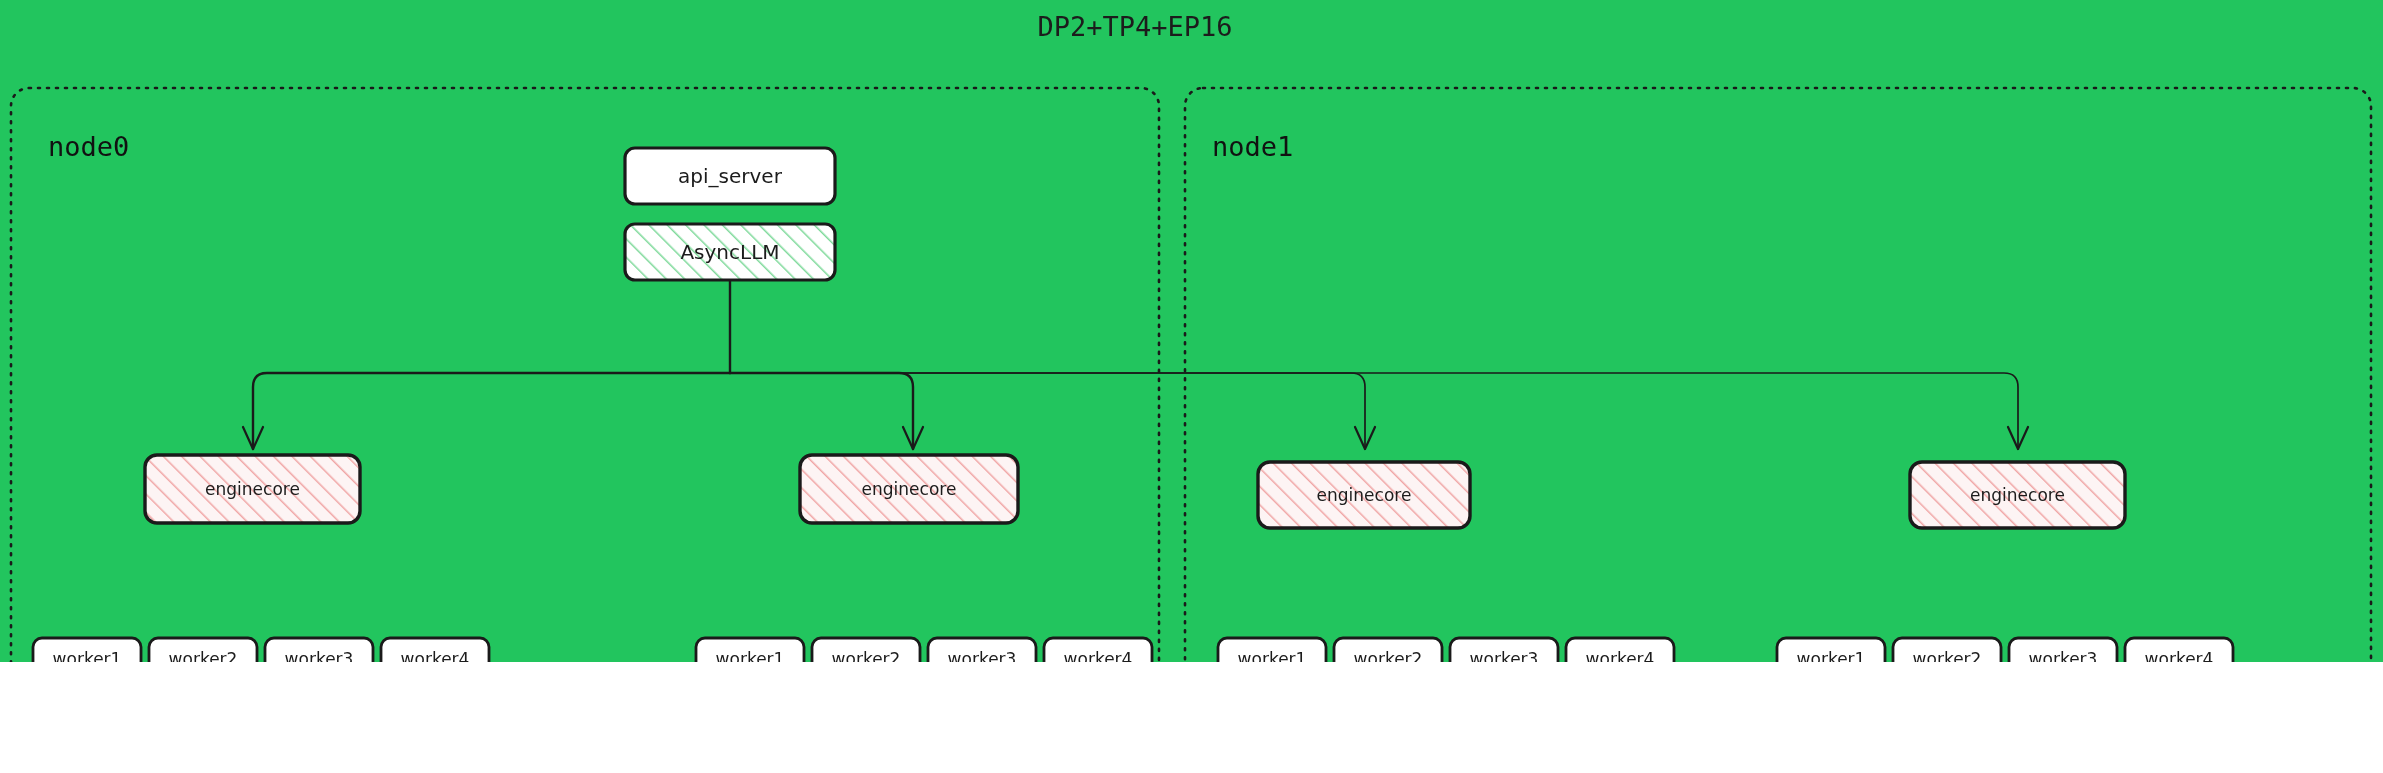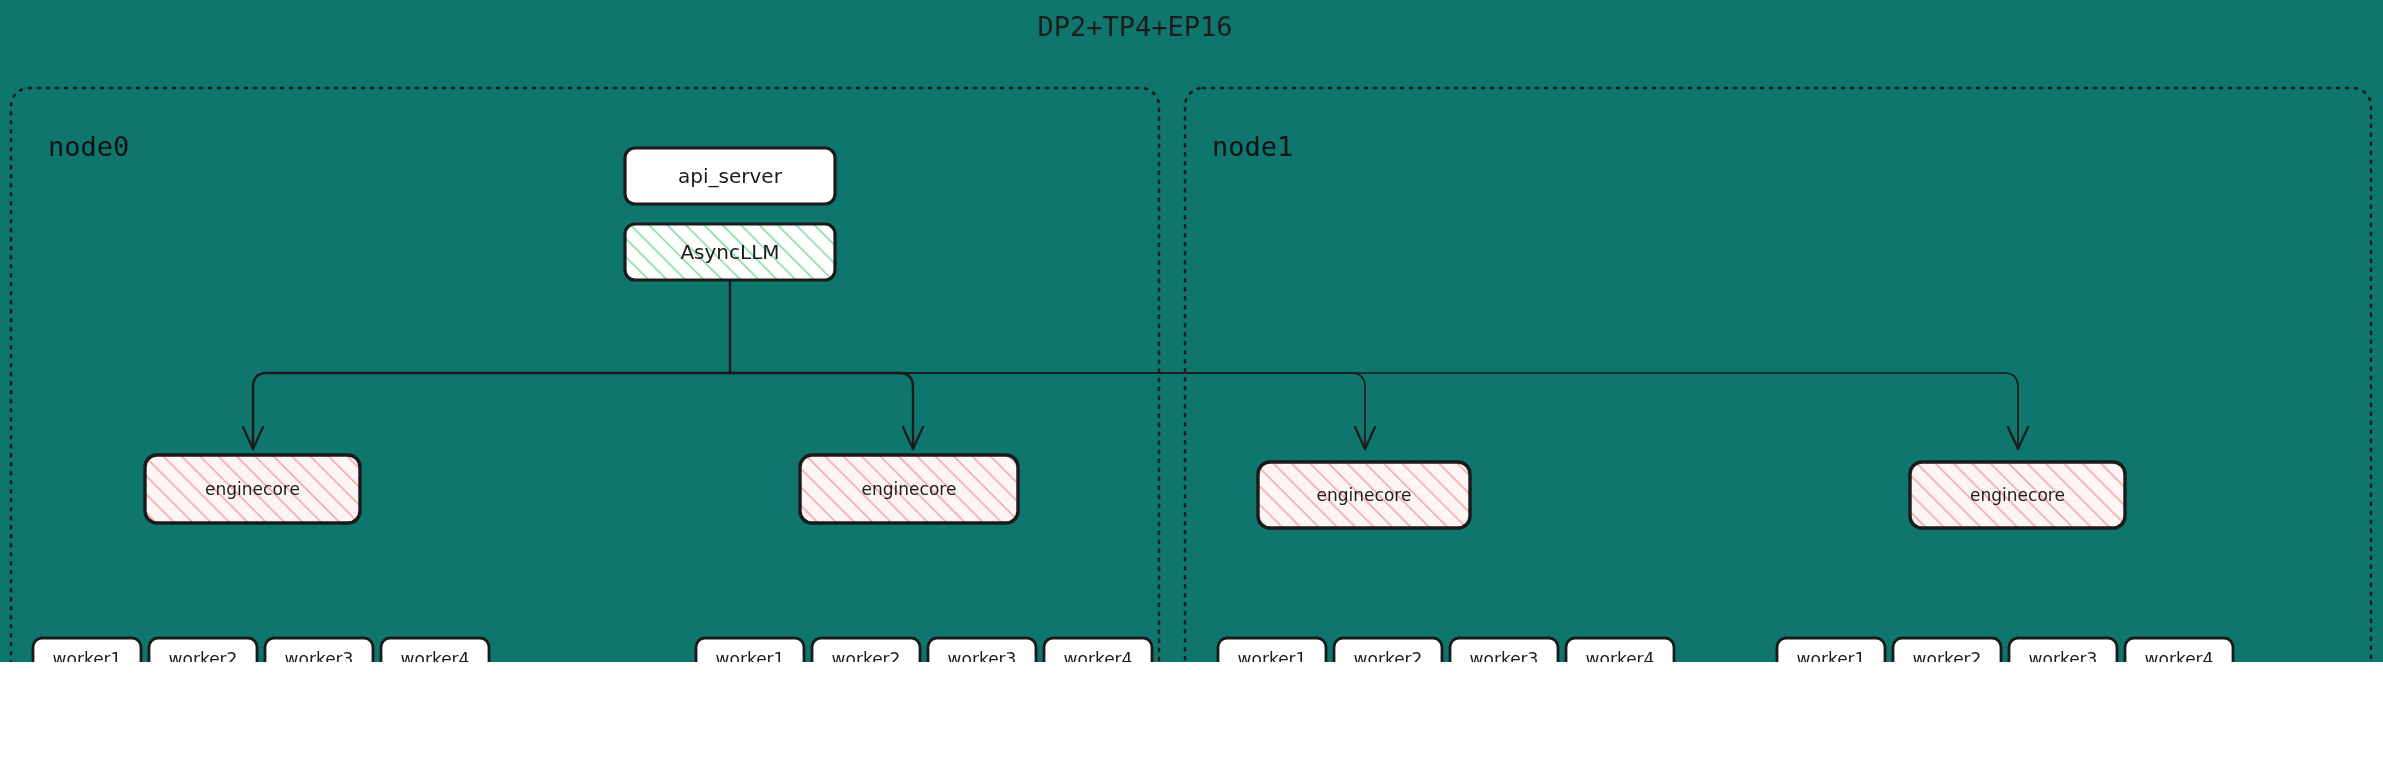--- a/index.html
+++ b/index.html
@@ -7,21 +7,21 @@
     padding: 0;
     background: #ffffff;
   }
   body {
     font-family: "DejaVu Sans", sans-serif;
   }
   #canvas {
     position: relative;
     width: 2383px;
     height: 662px;
-    background: #0f766e;
+    background: #22c55e;
     overflow: hidden;
   }
   #diagram-svg {
     position: absolute;
     left: 0;
     top: 0;
     width: 2383px;
     height: 773px;
   }
   .title-text {

